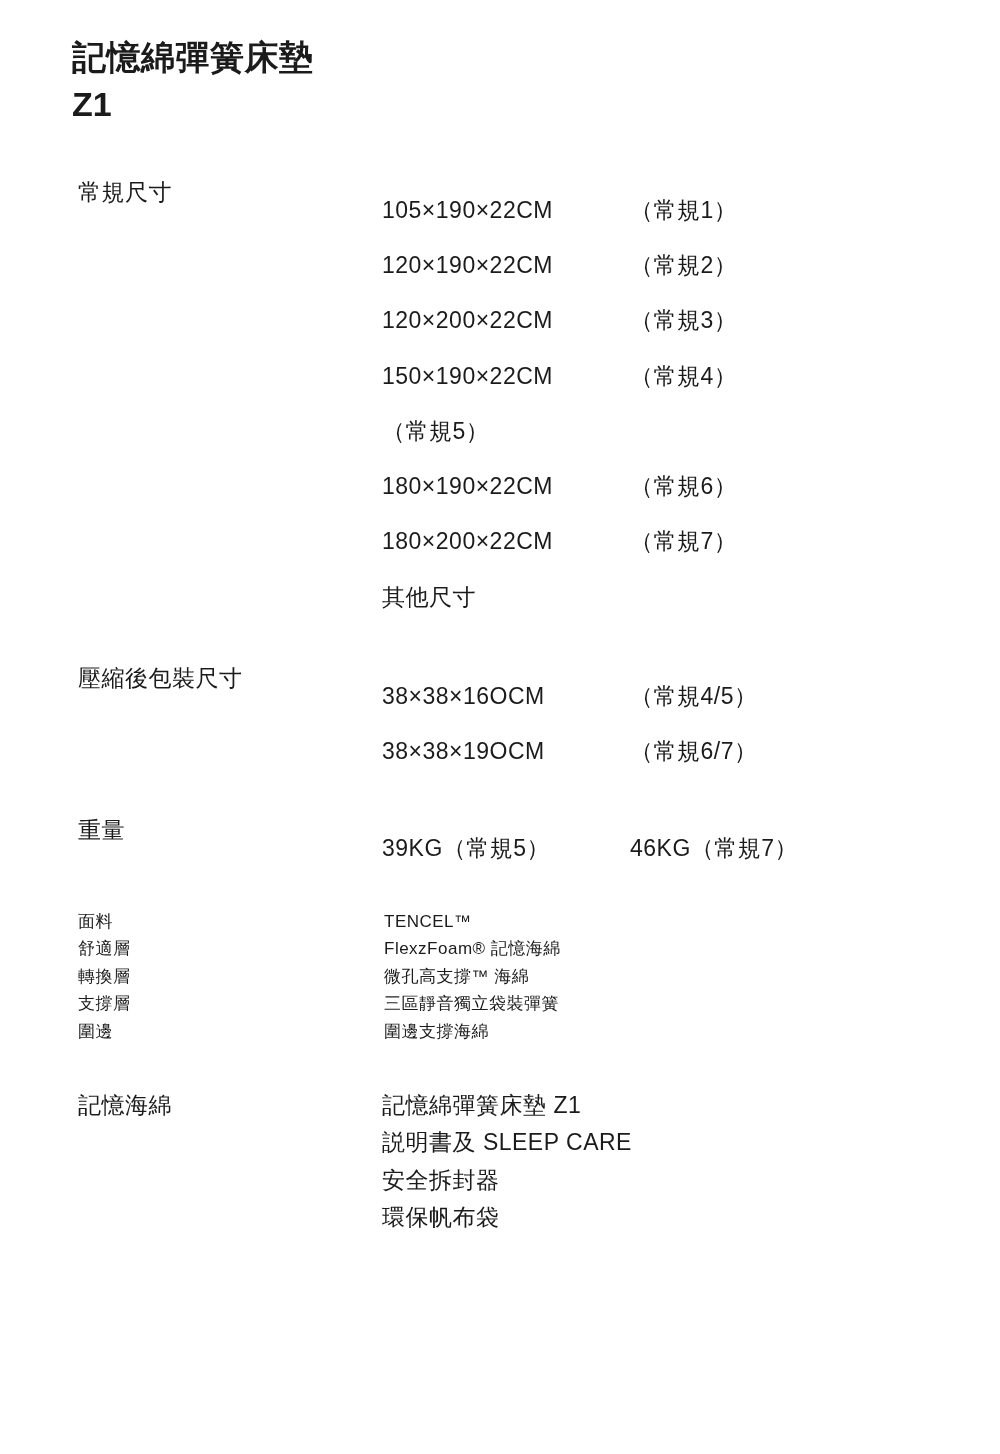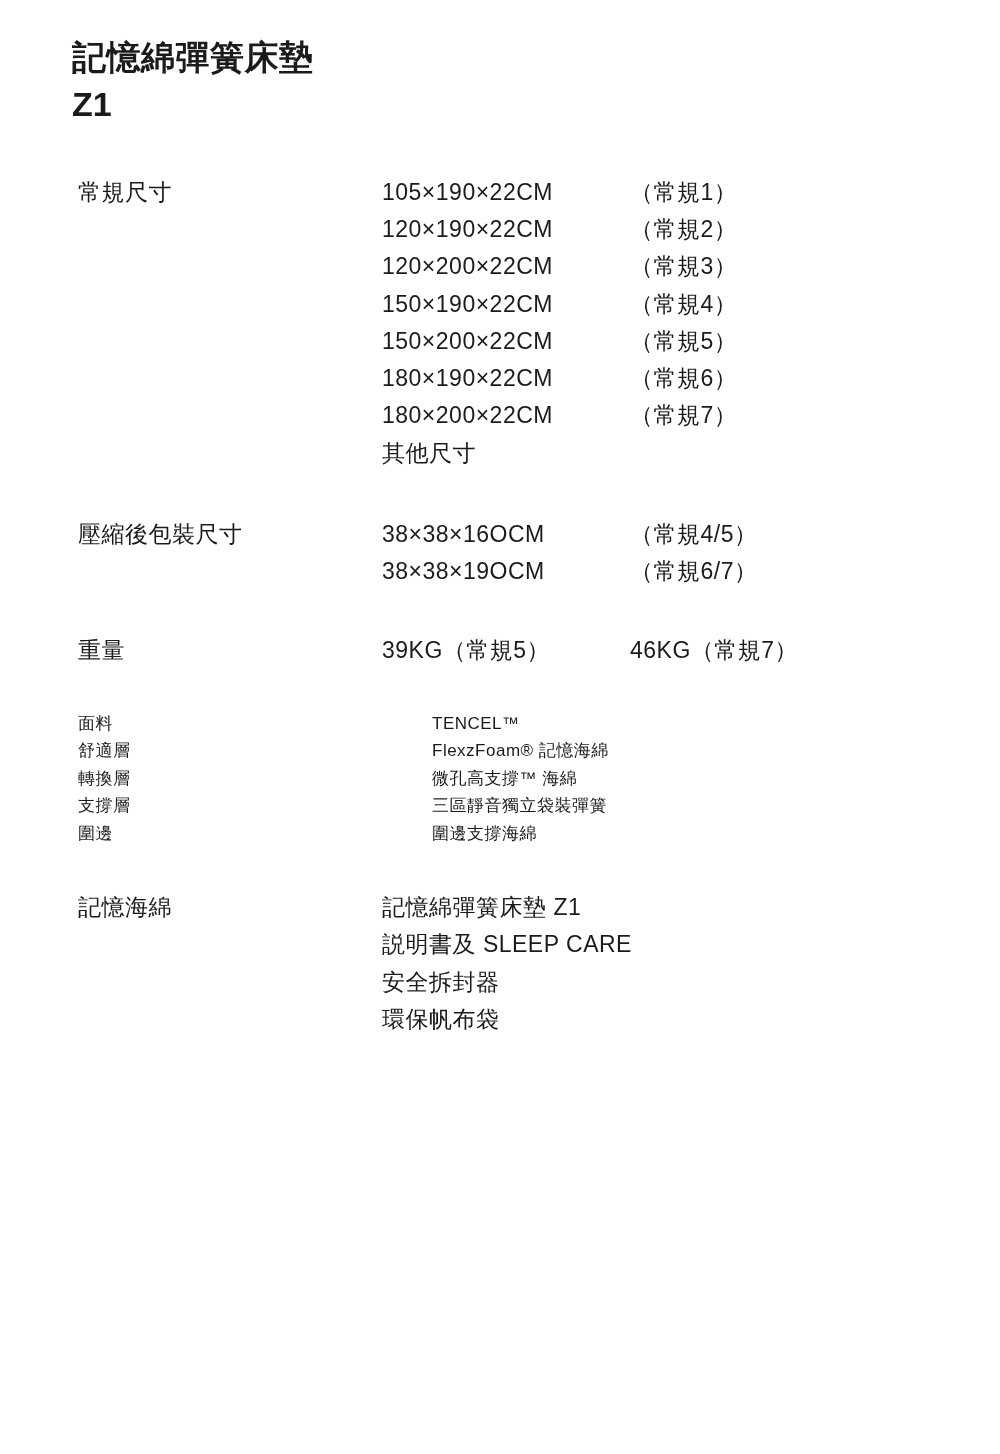--- a/index.html
+++ b/index.html
@@ -56,20 +56,21 @@
   .spec-values {
     flex: 1 1 auto;
     font-size: 23px;
     line-height: 1.62;
     letter-spacing: 0.5px;
   }
   .value-line {
     display: flex;
     align-items: baseline;
     white-space: nowrap;
+    margin-top: 18px;
   }
   .v-main {
     display: inline-block;
   }
   .v-note {
     display: inline-block;
   }
 
   
   .sizes .v-main { width: 248px; }
@@ -86,21 +87,20 @@
     font-size: 17px;
     line-height: 1.62;
     letter-spacing: 0.5px;
   }
   .materials .spec-label-stack div,
   .materials .spec-value-stack div {
     white-space: nowrap;
   }
   .materials .spec-value-stack {
     padding-left: 2px;
-    margin-left: 48px;
   }
   .pkg .spec-values div { white-space: nowrap; }
 </style>
 </head>
 <body>
 
 <div class="page">
 
   <div class="title-block">
     <div class="title-line">記憶綿彈簧床墊</div>
@@ -120,21 +120,20 @@
       </div>
       <div class="value-line">
         <span class="v-main">120×200×22CM</span>
         <span class="v-note">（常規3）</span>
       </div>
       <div class="value-line">
         <span class="v-main">150×190×22CM</span>
         <span class="v-note">（常規4）</span>
       </div>
       <div class="value-line">
-        <span class="v-main">150×200×22CM</span>
         <span class="v-note">（常規5）</span>
       </div>
       <div class="value-line">
         <span class="v-main">180×190×22CM</span>
         <span class="v-note">（常規6）</span>
       </div>
       <div class="value-line">
         <span class="v-main">180×200×22CM</span>
         <span class="v-note">（常規7）</span>
       </div>

